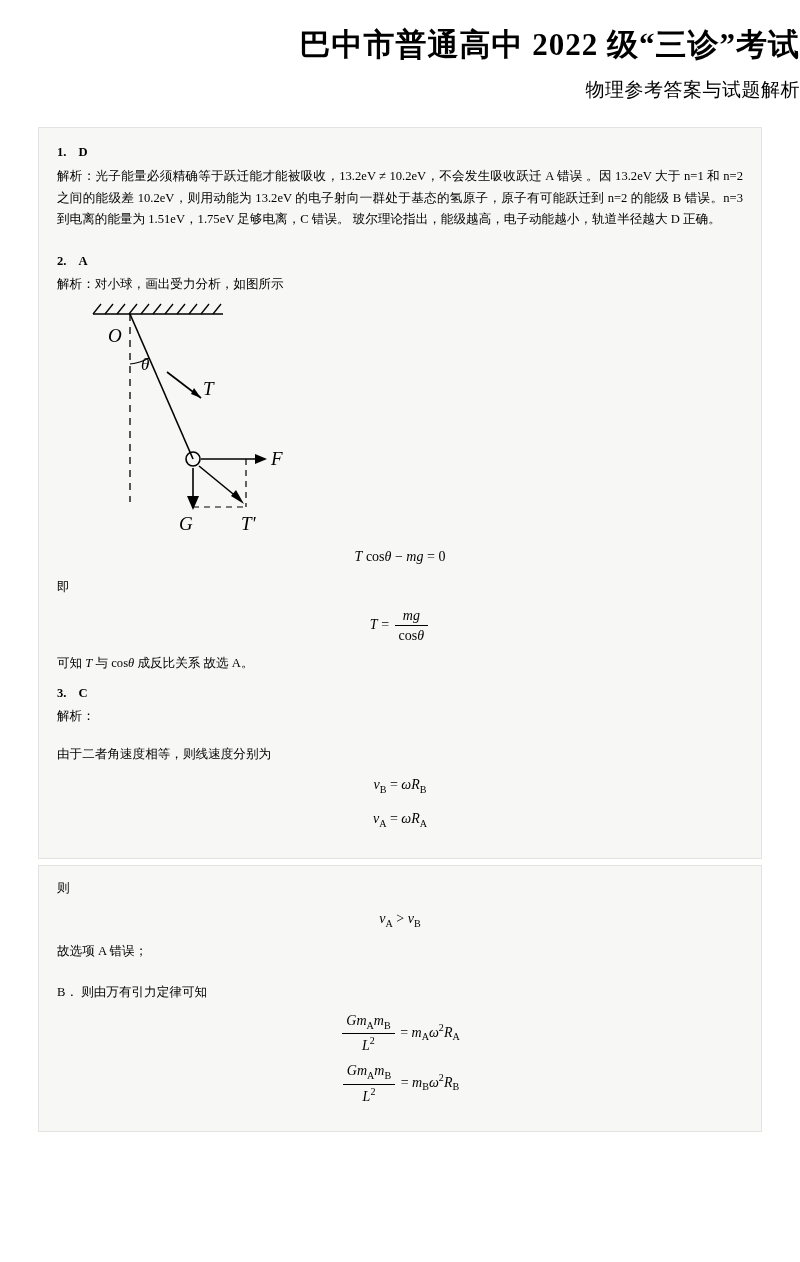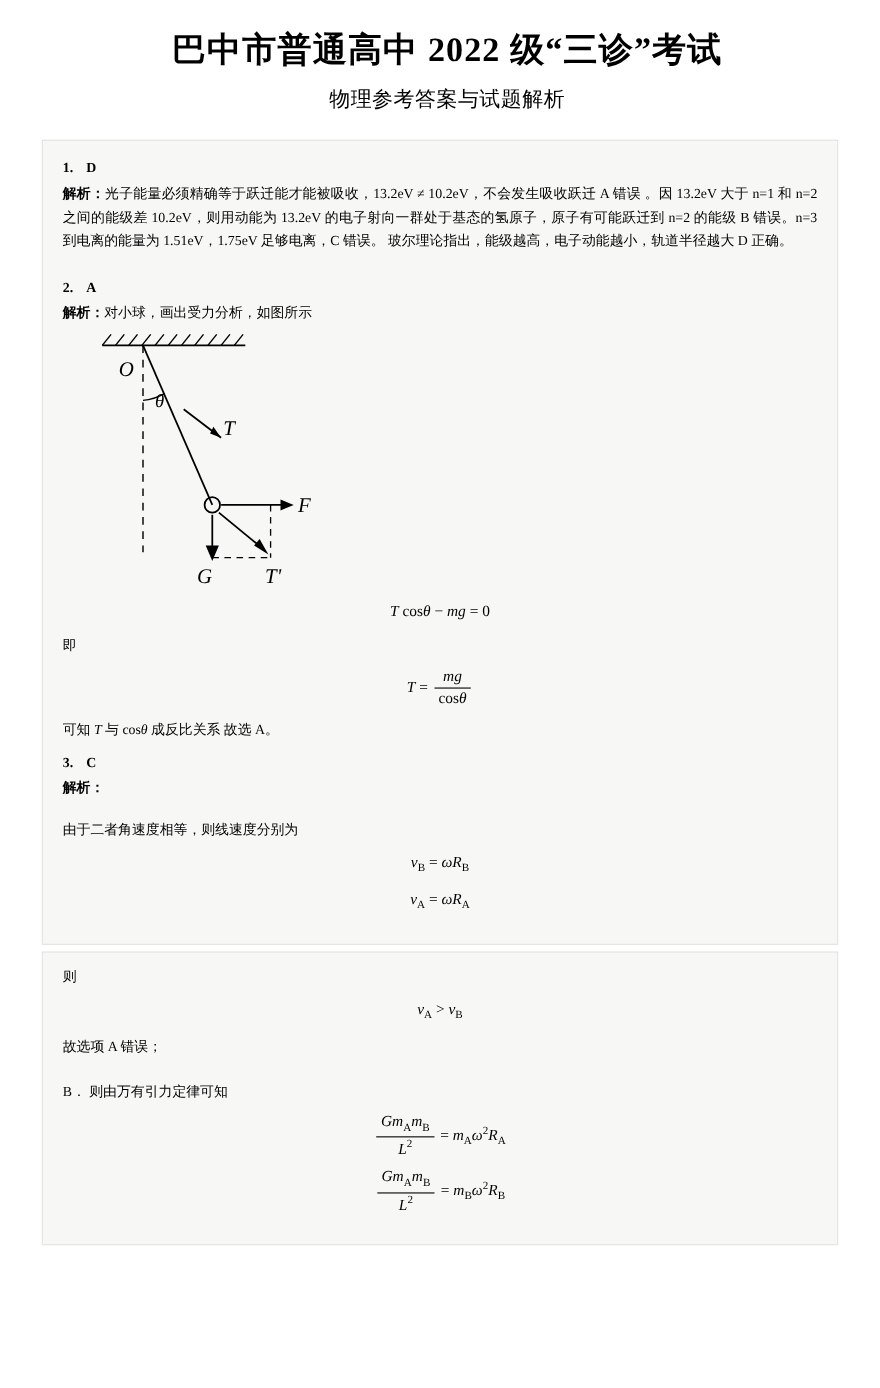--- a/index.html
+++ b/index.html
@@ -16,21 +16,21 @@
     overflow: hidden;
   }
   .page {
     width: 800px;
     height: 1262px;
     position: relative;
     box-sizing: border-box;
   }
   .header {
     padding-top: 26px;
-    text-align: center;
+    text-align: right;
     padding-left: 13px;
   }
   .doc-title {
     font-family: "Liberation Serif", "DejaVu Serif", serif;
     font-weight: bold;
     font-size: 31px;
     letter-spacing: 1px;
     line-height: 1.2;
   }
   .doc-subtitle {
@@ -61,21 +61,21 @@
   .qnum {
     font-weight: bold;
     font-size: 12.6px;
     margin-bottom: 2px;
   }
   .qnum .letter { margin-left: 12px; }
   .sol-line {
     font-size: 12.6px;
     text-align: justify;
   }
-  .lbl { font-weight: bold; }
+  .lbl { font-weight: normal; }
   .spacer-8 { height: 8px; }
   .spacer-20 { height: 20px; }
   .eq {
     text-align: center;
     margin: 8px 0 8px 0;
     font-family: "Liberation Serif", "DejaVu Serif", serif;
     font-size: 14px;
   }
   .eq i { font-style: italic; }
   .frac {

